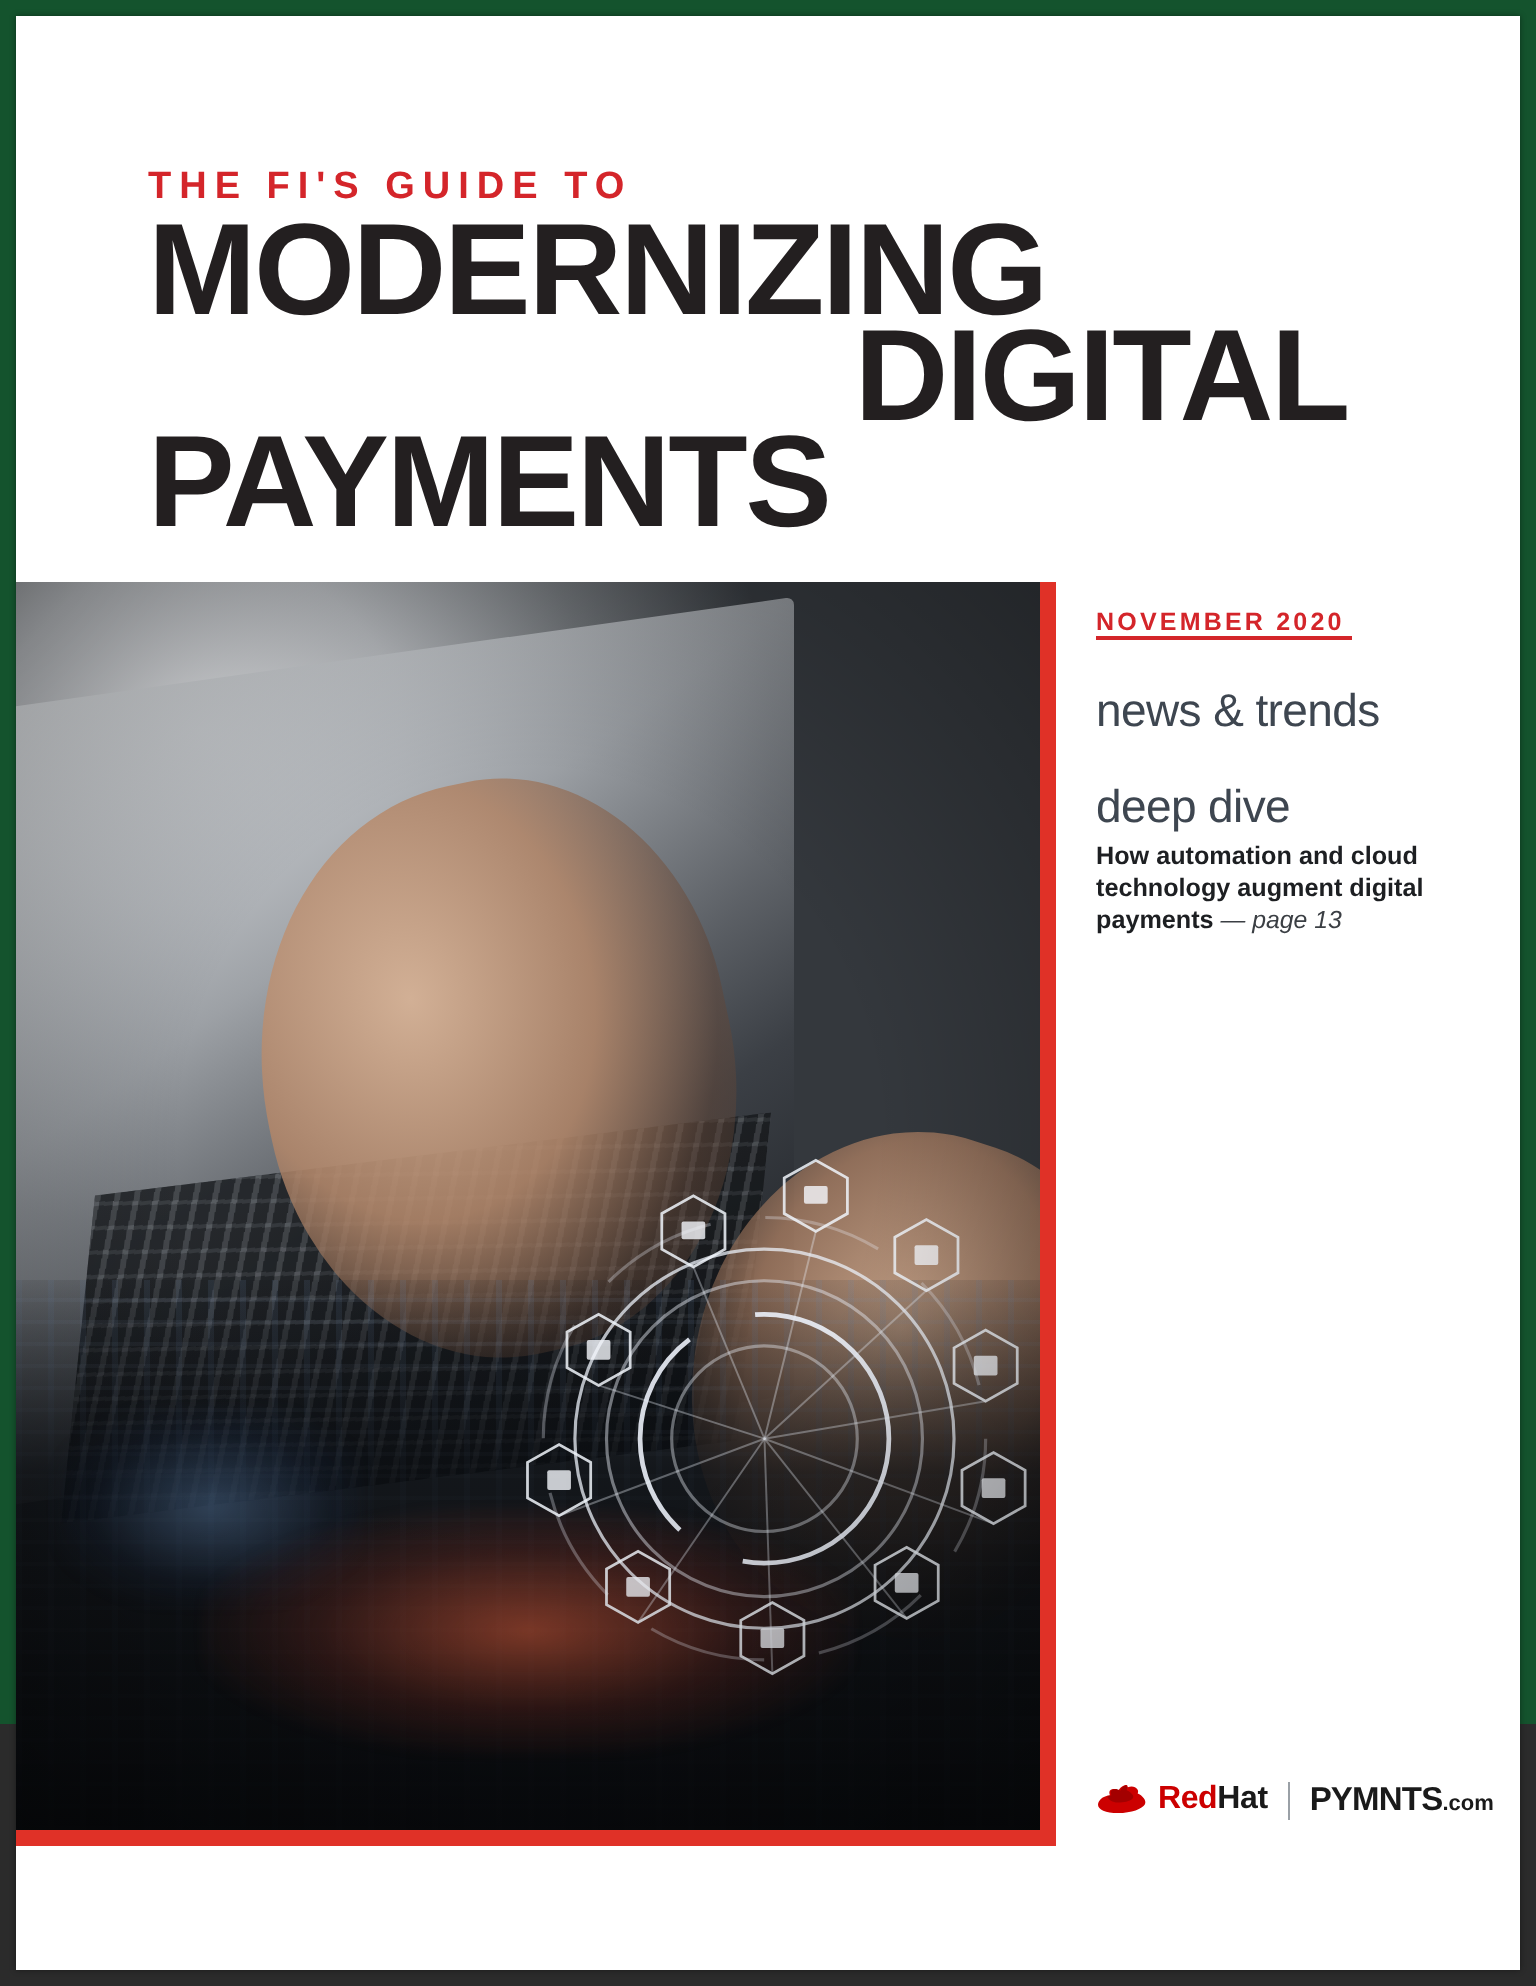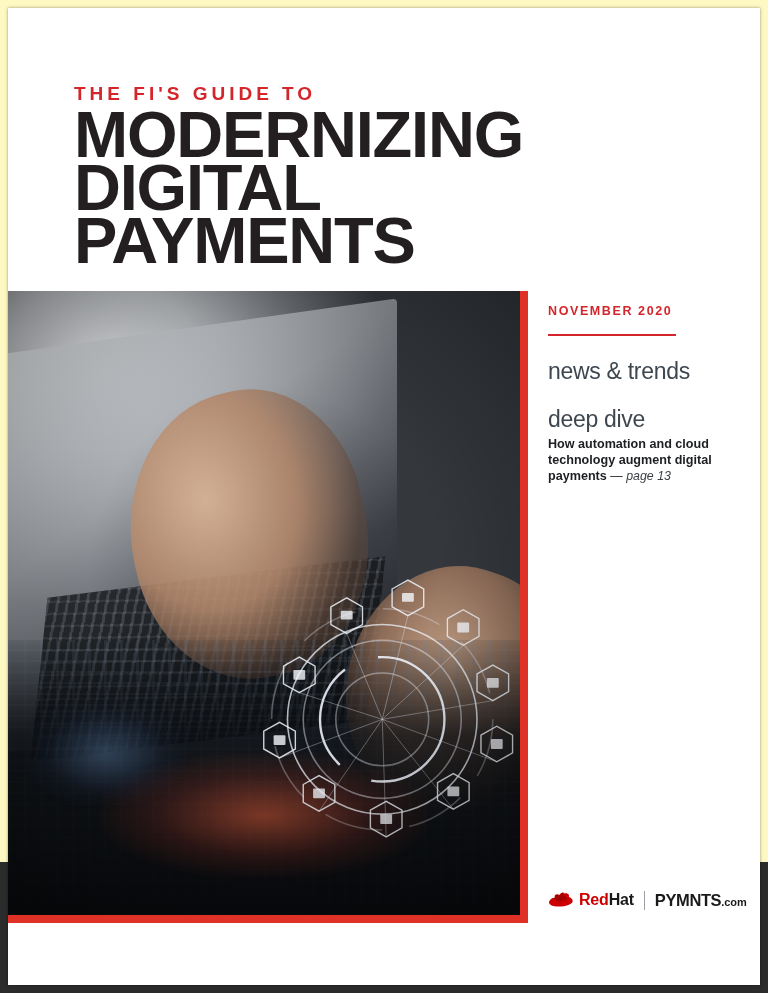--- a/index.html
+++ b/index.html
@@ -10,21 +10,21 @@
   body {
     width: 768px;
     height: 993px;
     font-family: "Liberation Sans", sans-serif;
     overflow: hidden;
   }
   .page {
     position: relative;
     width: 768px;
     height: 862px;
-    background: #fef9c3;
+    background: #14532d;
     box-sizing: border-box;
   }
   .sheet {
     position: absolute;
     left: 8px;
     top: 8px;
     width: 752px;
     height: 977px;
     background: #ffffff;
     box-shadow: 0 0 3px rgba(0,0,0,0.4);
@@ -48,21 +48,21 @@
     top: 100px;
     width: 600px;
     color: #231f20;
     font-weight: bold;
     font-size: 65px;
     line-height: 53px;
     letter-spacing: -1.2px;
     font-family: Liberation Sans, sans-serif;
   }
   .title .l1 { display:block; }
-  .title .l2 { display:block; }
+  .title .l2 { display:block;text-align:right; }
   .title .l3 { display:block; }
 
   
   .cover-wrap {
     position: absolute;
     left: 0px;
     top: 283px;
     width: 520px;
     height: 632px;
   }
@@ -155,21 +155,21 @@
     position: absolute;
     left: 540px;
     top: 296px;
     width: 180px;
   }
   .date {
     font-size: 12.5px;
     font-weight: bold;
     letter-spacing: 1.6px;
     color: #d4252a;
-    padding-bottom: 16px;
+    padding-bottom: 0;
   }
   .date-rule {
     width: 128px;
     height: 2px;
     background: #d4252a;
     margin-bottom: 22px;
   }
   .sec { margin-bottom: 22px; }
   .sec-title {
     font-size: 23px;

